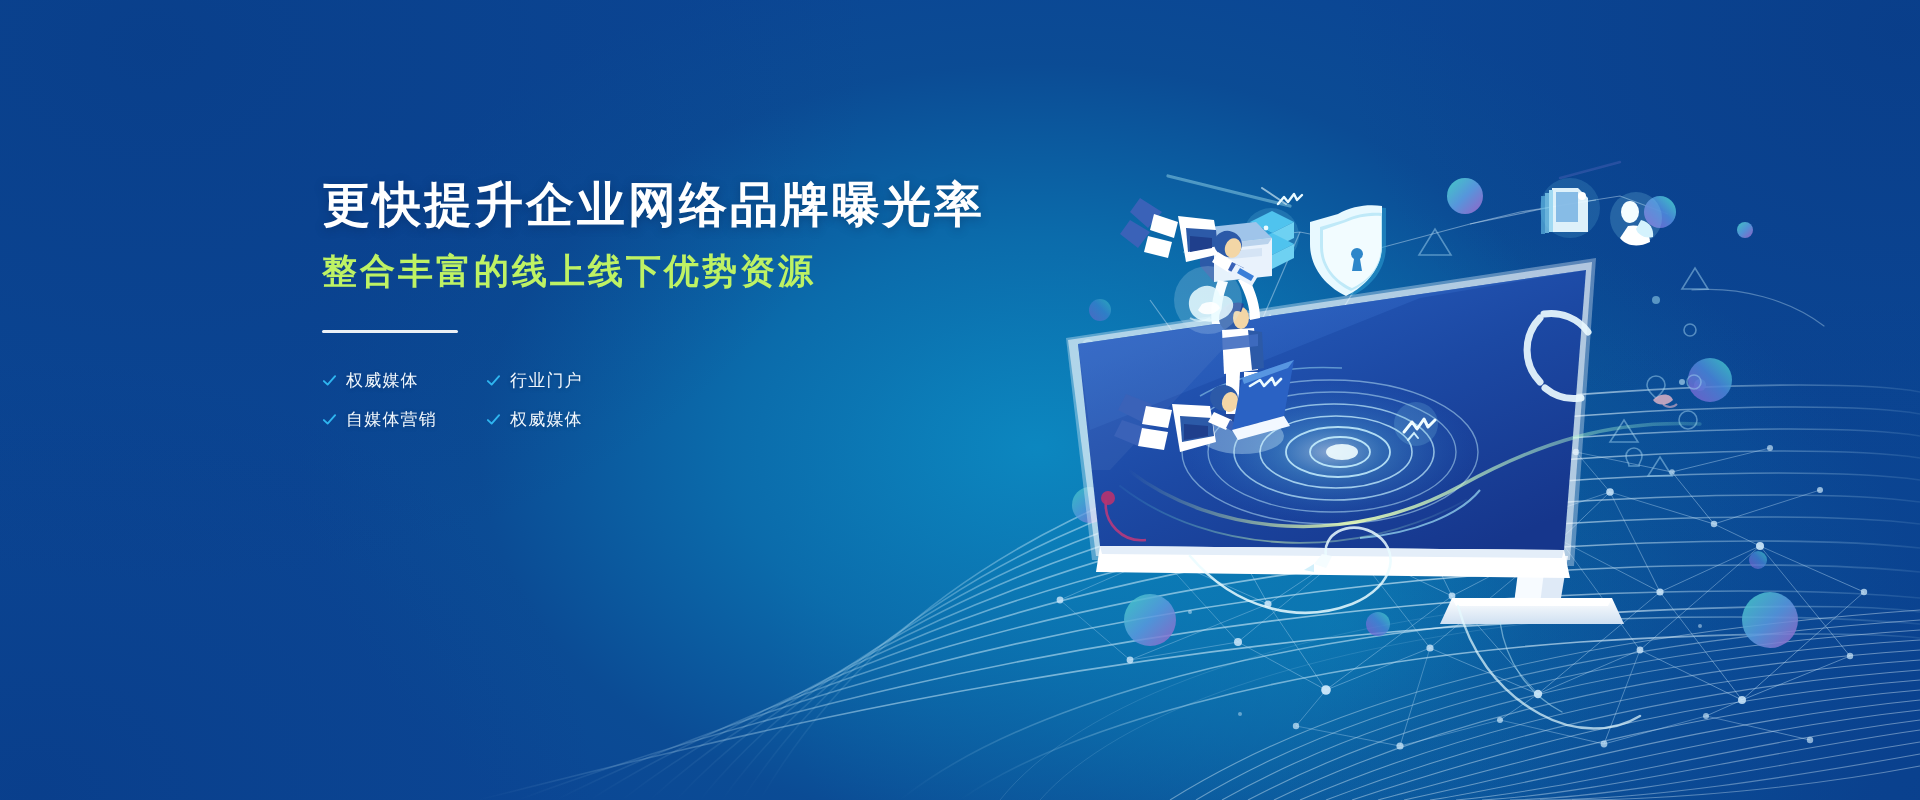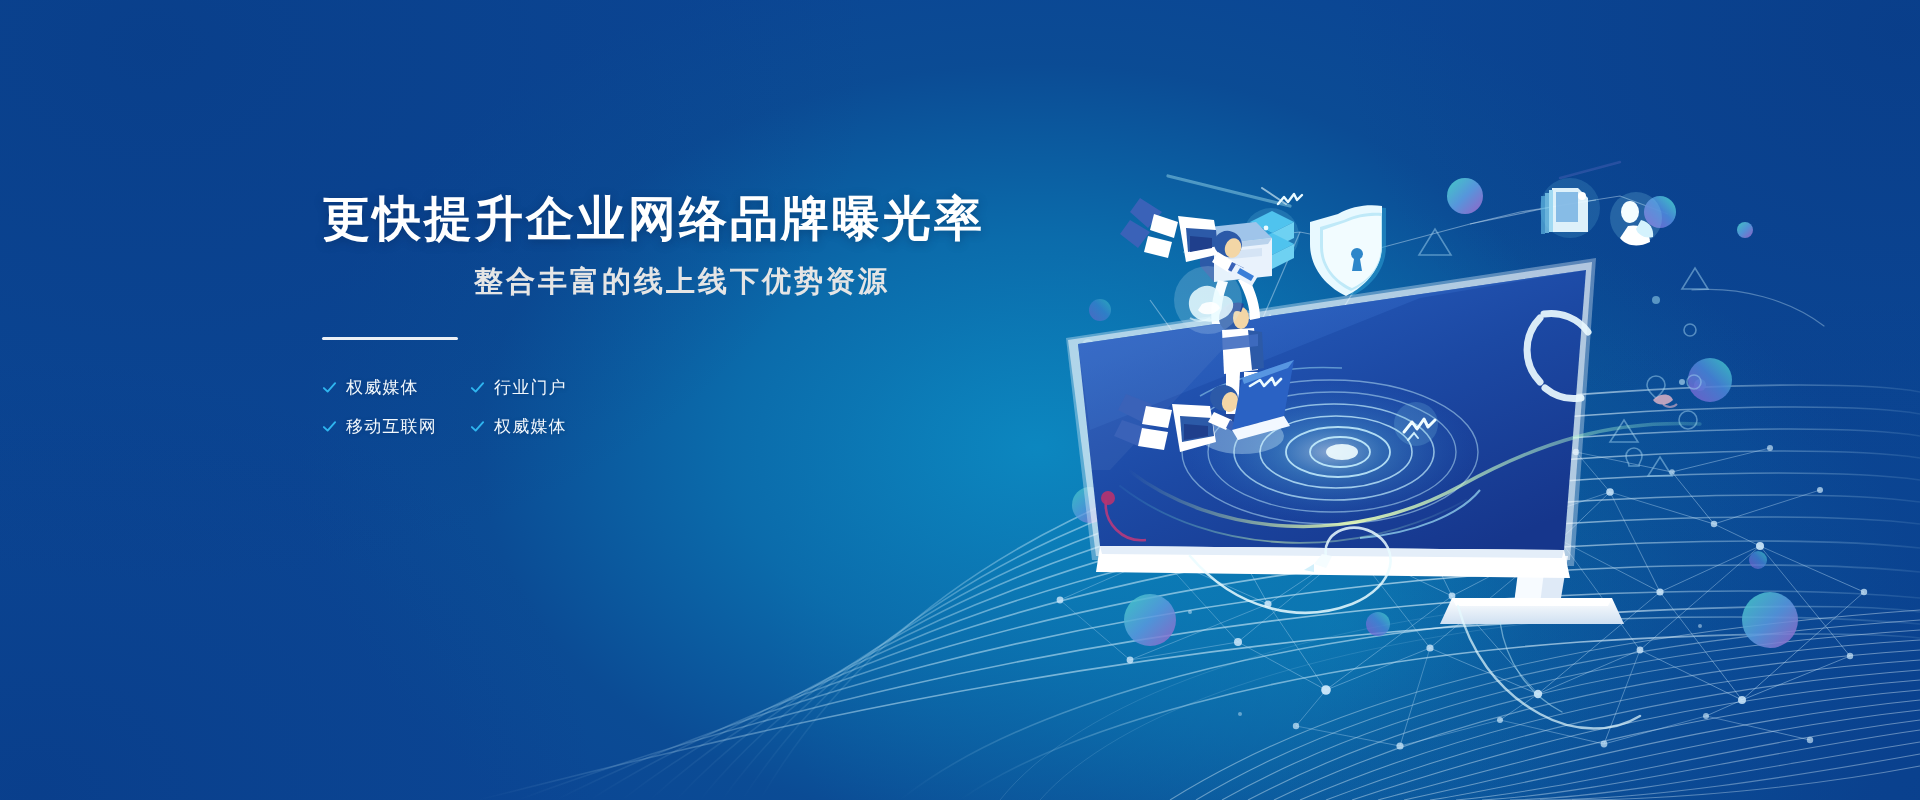--- a/index.html
+++ b/index.html
@@ -20,29 +20,29 @@
     background:
       radial-gradient(ellipse 1200px 900px at 8% 6%, rgba(8,58,132,.55) 0%, rgba(8,58,132,0) 60%),
       radial-gradient(ellipse 900px 700px at 99% 4%, rgba(8,56,130,.55) 0%, rgba(8,56,130,0) 62%),
       radial-gradient(ellipse 900px 700px at 2% 99%, rgba(8,56,132,.50) 0%, rgba(8,56,132,0) 62%),
       radial-gradient(ellipse 1000px 780px at 100% 99%, rgba(9,60,136,.52) 0%, rgba(9,60,136,0) 64%);}
 
   svg.layer{position:absolute;left:0;top:0;width:1920px;height:800px;overflow:visible;}
   svg.layer.art{pointer-events:none;}
 
   
-  .copy{position:absolute;left:322px;top:192px;width:720px;}
+  .copy{position:absolute;left:322px;top:178px;width:720px;}
   .headline{font-size:48px;font-weight:bold;color:#ffffff;letter-spacing:3px;
     line-height:1.12;text-shadow:0 2px 10px rgba(3,30,70,.35);}
-  .subhead{margin-top:18px;font-size:29px;font-weight:bold;color:#e5e5e5;
-    letter-spacing:3px;line-height:1.2;text-align:center;}
+  .subhead{margin-top:18px;font-size:35px;font-weight:bold;color:#bef264;
+    letter-spacing:3px;line-height:1.2;}
   .rule{margin-top:38px;width:136px;height:3px;background:#ffffff;opacity:.92;
     border-radius:2px;}
   .feature-grid{margin-top:36px;display:grid;grid-template-columns:148px auto;
-    row-gap:16px;column-gap:0px;}
+    row-gap:16px;column-gap:0px;gap:16px;}
   .feat{display:flex;align-items:center;gap:9px;}
   .check{width:15px;height:15px;flex:0 0 15px;display:block;}
   .feat-label{font-size:17px;color:#f2f8fd;letter-spacing:1.2px;white-space:nowrap;
     text-shadow:0 1px 4px rgba(3,30,70,.3);}
 </style>
 </head>
 <body>
 
 <div id="stage">
 
@@ -483,21 +483,21 @@
       <div class="feat">
         <svg class="check" viewBox="0 0 16 16">
           <path d="M2 8.6 L6 12.4 L14 3.4" fill="none" stroke="#2fb6f0" stroke-width="2" stroke-linecap="round" stroke-linejoin="round"></path>
         </svg>
         <span class="feat-label">行业门户</span>
       </div>
       <div class="feat">
         <svg class="check" viewBox="0 0 16 16">
           <path d="M2 8.6 L6 12.4 L14 3.4" fill="none" stroke="#2fb6f0" stroke-width="2" stroke-linecap="round" stroke-linejoin="round"></path>
         </svg>
-        <span class="feat-label">移动互联网</span>
+        <span class="feat-label">自媒体营销</span>
       </div>
 
       <div class="feat">
         <svg class="check" viewBox="0 0 16 16">
           <path d="M2 8.6 L6 12.4 L14 3.4" fill="none" stroke="#2fb6f0" stroke-width="2" stroke-linecap="round" stroke-linejoin="round"></path>
         </svg>
         <span class="feat-label">权威媒体</span>
       </div>
     </div>
   </div>

